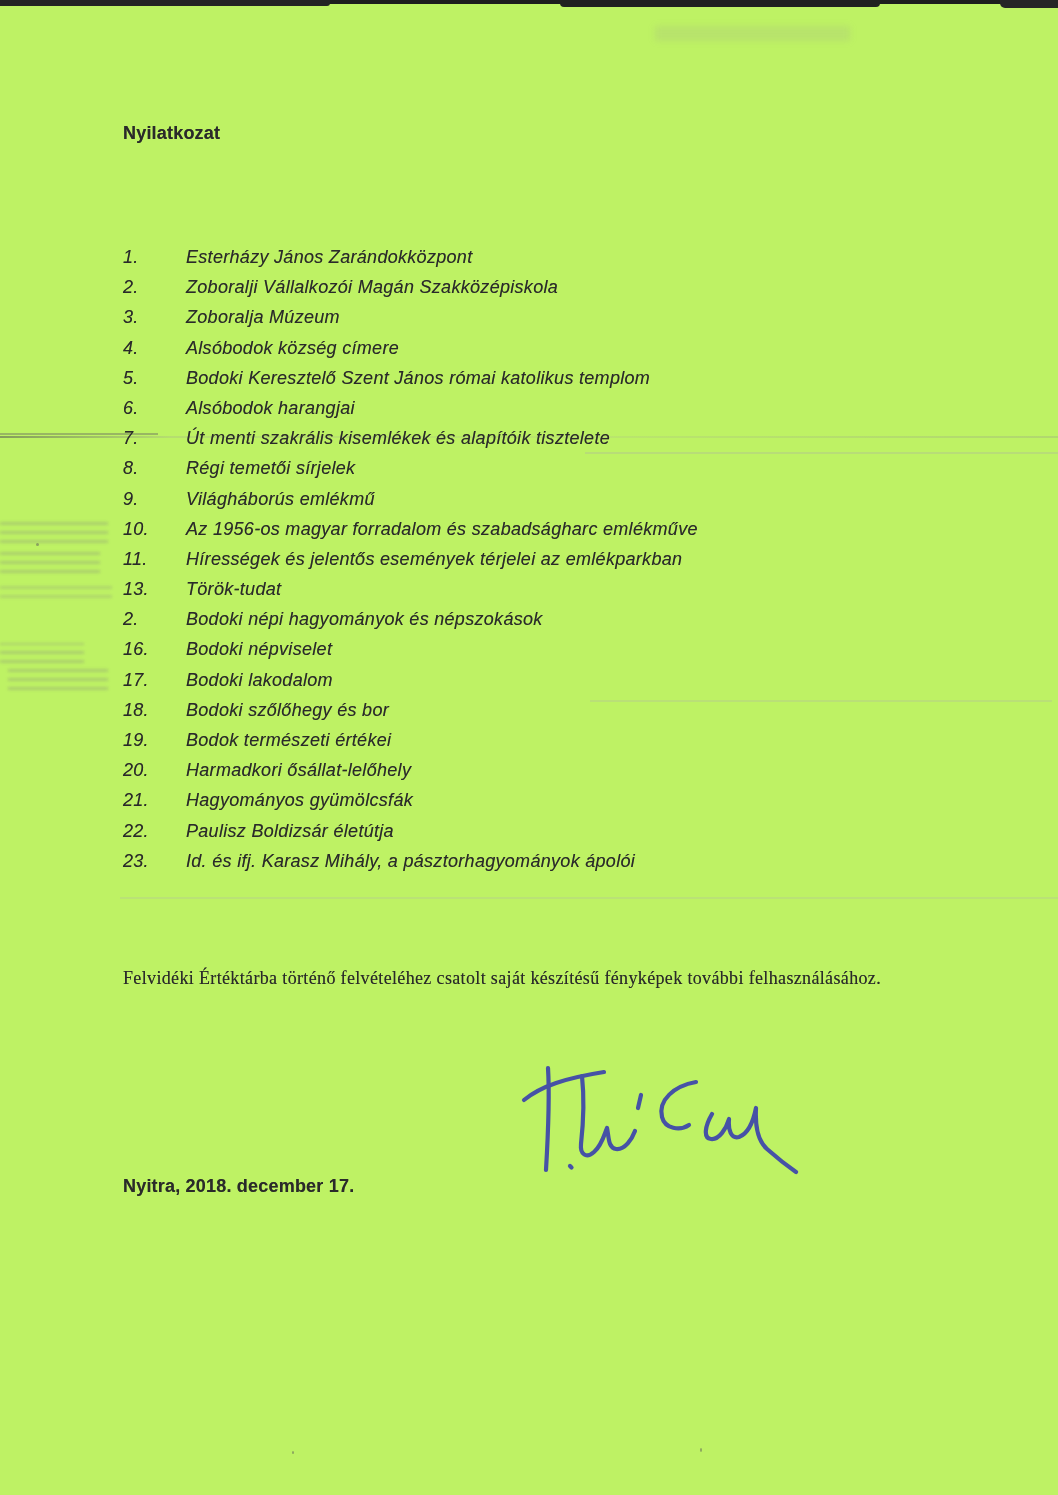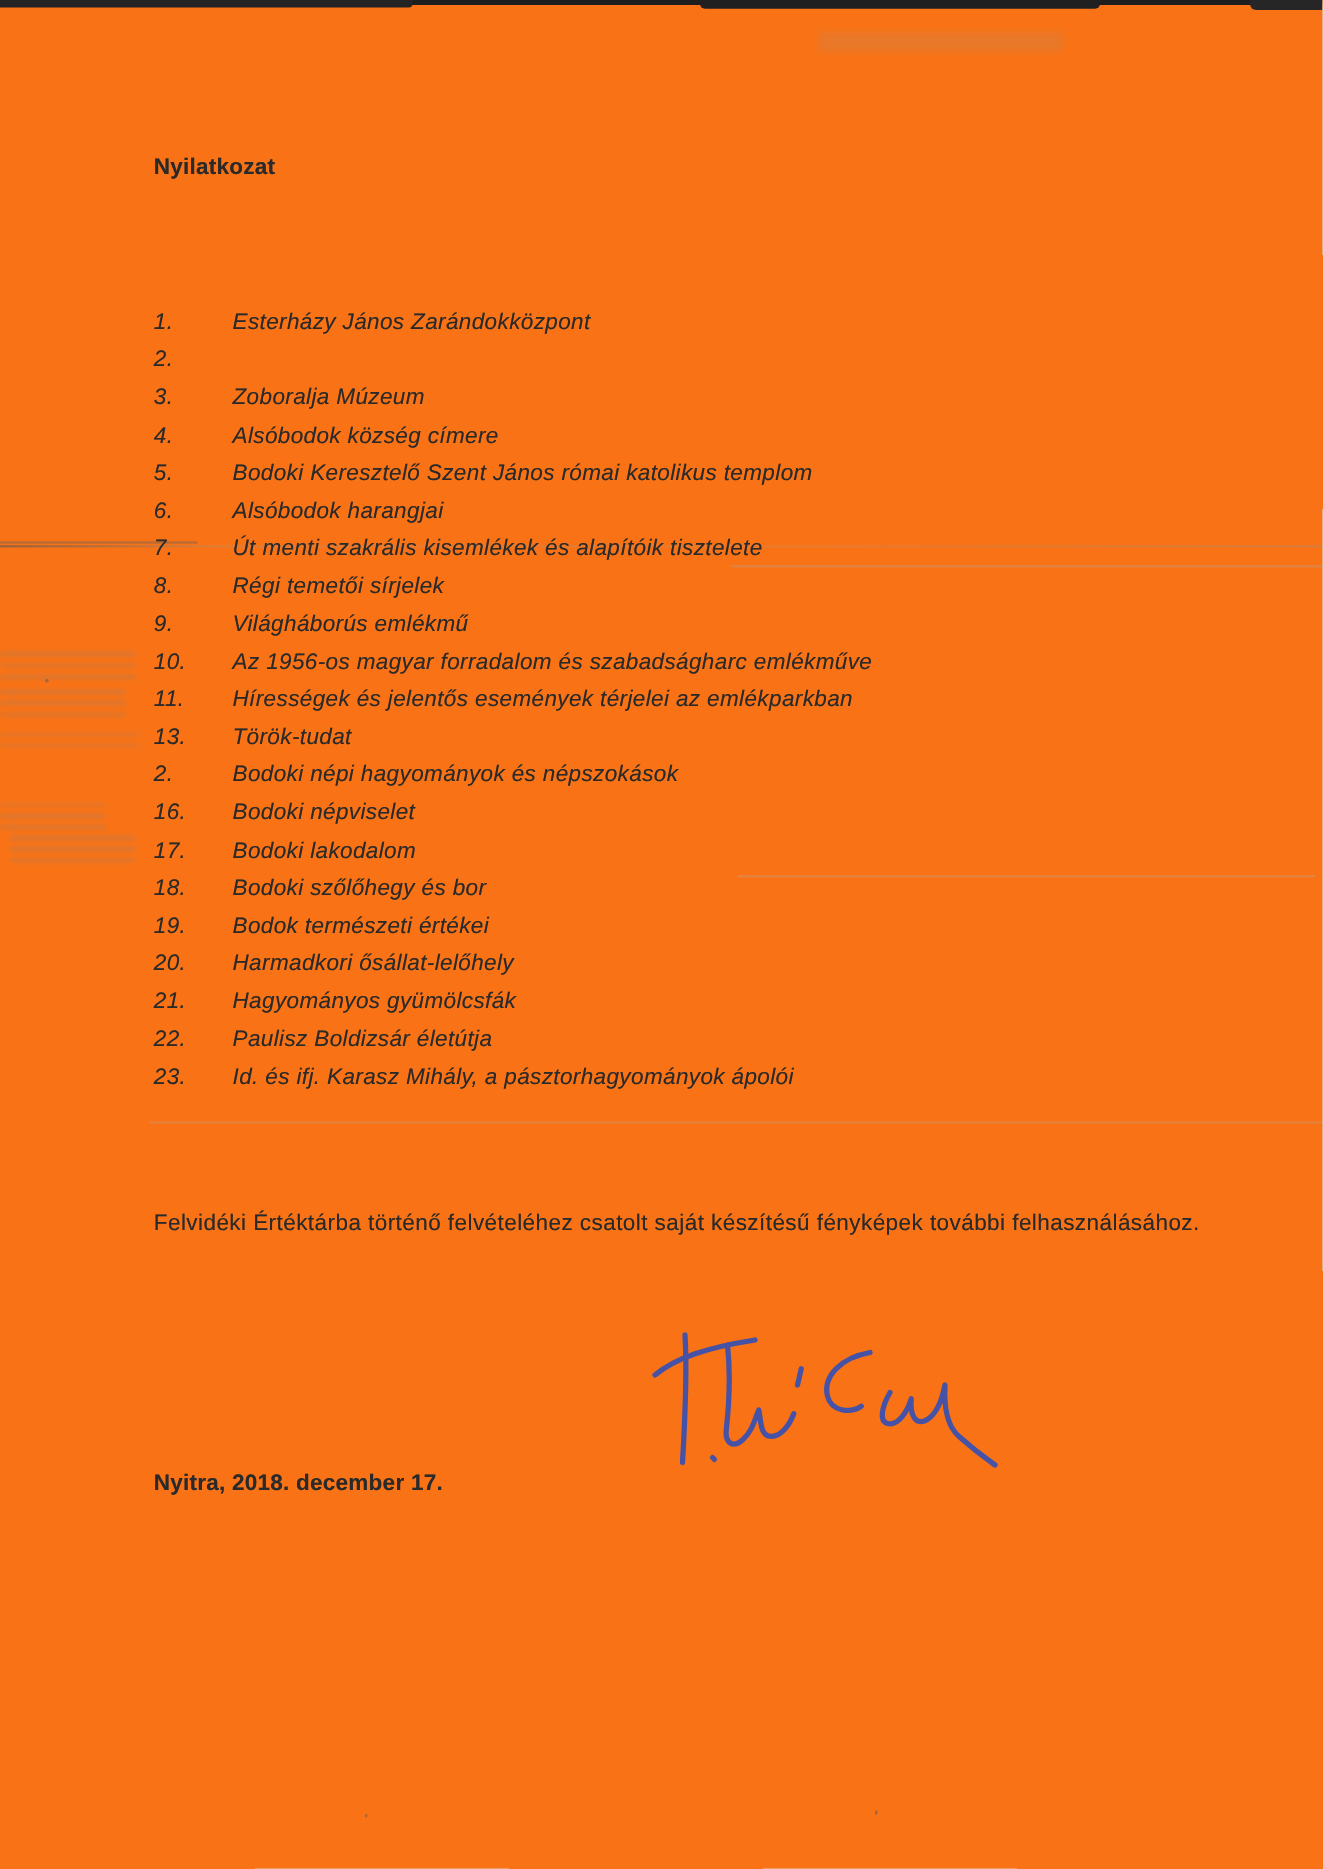--- a/index.html
+++ b/index.html
@@ -1,20 +1,20 @@
 <!DOCTYPE html>
 <html lang="hu"><head>
 <meta charset="utf-8">
 <style>
   html,body{margin:0;padding:0;background:#d9d9d9;}
   .page{
     position:relative;
     width:1058px;height:1495px;
     margin:0 auto;
-    background:#f97316;
+    background:#bef264;
     overflow:hidden;
     font-family:"Liberation Sans", sans-serif;
     color:#2a2a2a;
   }
   
   .doc-title{
     position:absolute;left:123px;top:123px;
     font-size:18px;font-weight:700;letter-spacing:.2px;
     text-shadow:0 0 .4px rgba(40,40,40,.55);
   }
@@ -27,20 +27,21 @@
     position:absolute;left:123px;top:247px;
     font-size:18px;font-style:italic;letter-spacing:.3px;
     text-shadow:0 0 .4px rgba(40,40,40,.45);
   }
   .doc-list .row{display:flex;height:30.2px;align-items:flex-start;white-space:nowrap;}
   .doc-list .num{flex:0 0 63px;width:63px;}
   .doc-closing{
     position:absolute;left:123px;top:963px;width:838px;
     font-size:18px;line-height:31px;letter-spacing:.35px;
     text-shadow:0 0 .4px rgba(40,40,40,.5);
+    font-family:Liberation Serif, serif;
   }
   .doc-date{
     position:absolute;left:123px;top:1176px;
     font-size:18px;letter-spacing:.2px;
     text-shadow:0 0 .4px rgba(40,40,40,.5);
     font-weight:bold;
   }
   .signature{position:absolute;left:486px;top:1038px;width:330px;height:150px;}
 
   
@@ -95,20 +96,21 @@
   <div class="doc-title">Nyilatkozat</div>
 
 
   <div class="doc-list">
     <div class="row">
         <span class="num">1.</span>
         <span class="txt">Esterházy János Zarándokközpont</span>
       </div>
     <div class="row">
         <span class="num">2.</span>
+        <span class="txt">Zoboralji Vállalkozói Magán Szakközépiskola</span>
       </div>
     <div class="row">
         <span class="num">3.</span>
         <span class="txt">Zoboralja Múzeum</span>
       </div>
     <div class="row">
         <span class="num">4.</span>
         <span class="txt">Alsóbodok község címere</span>
       </div>
     <div class="row">

